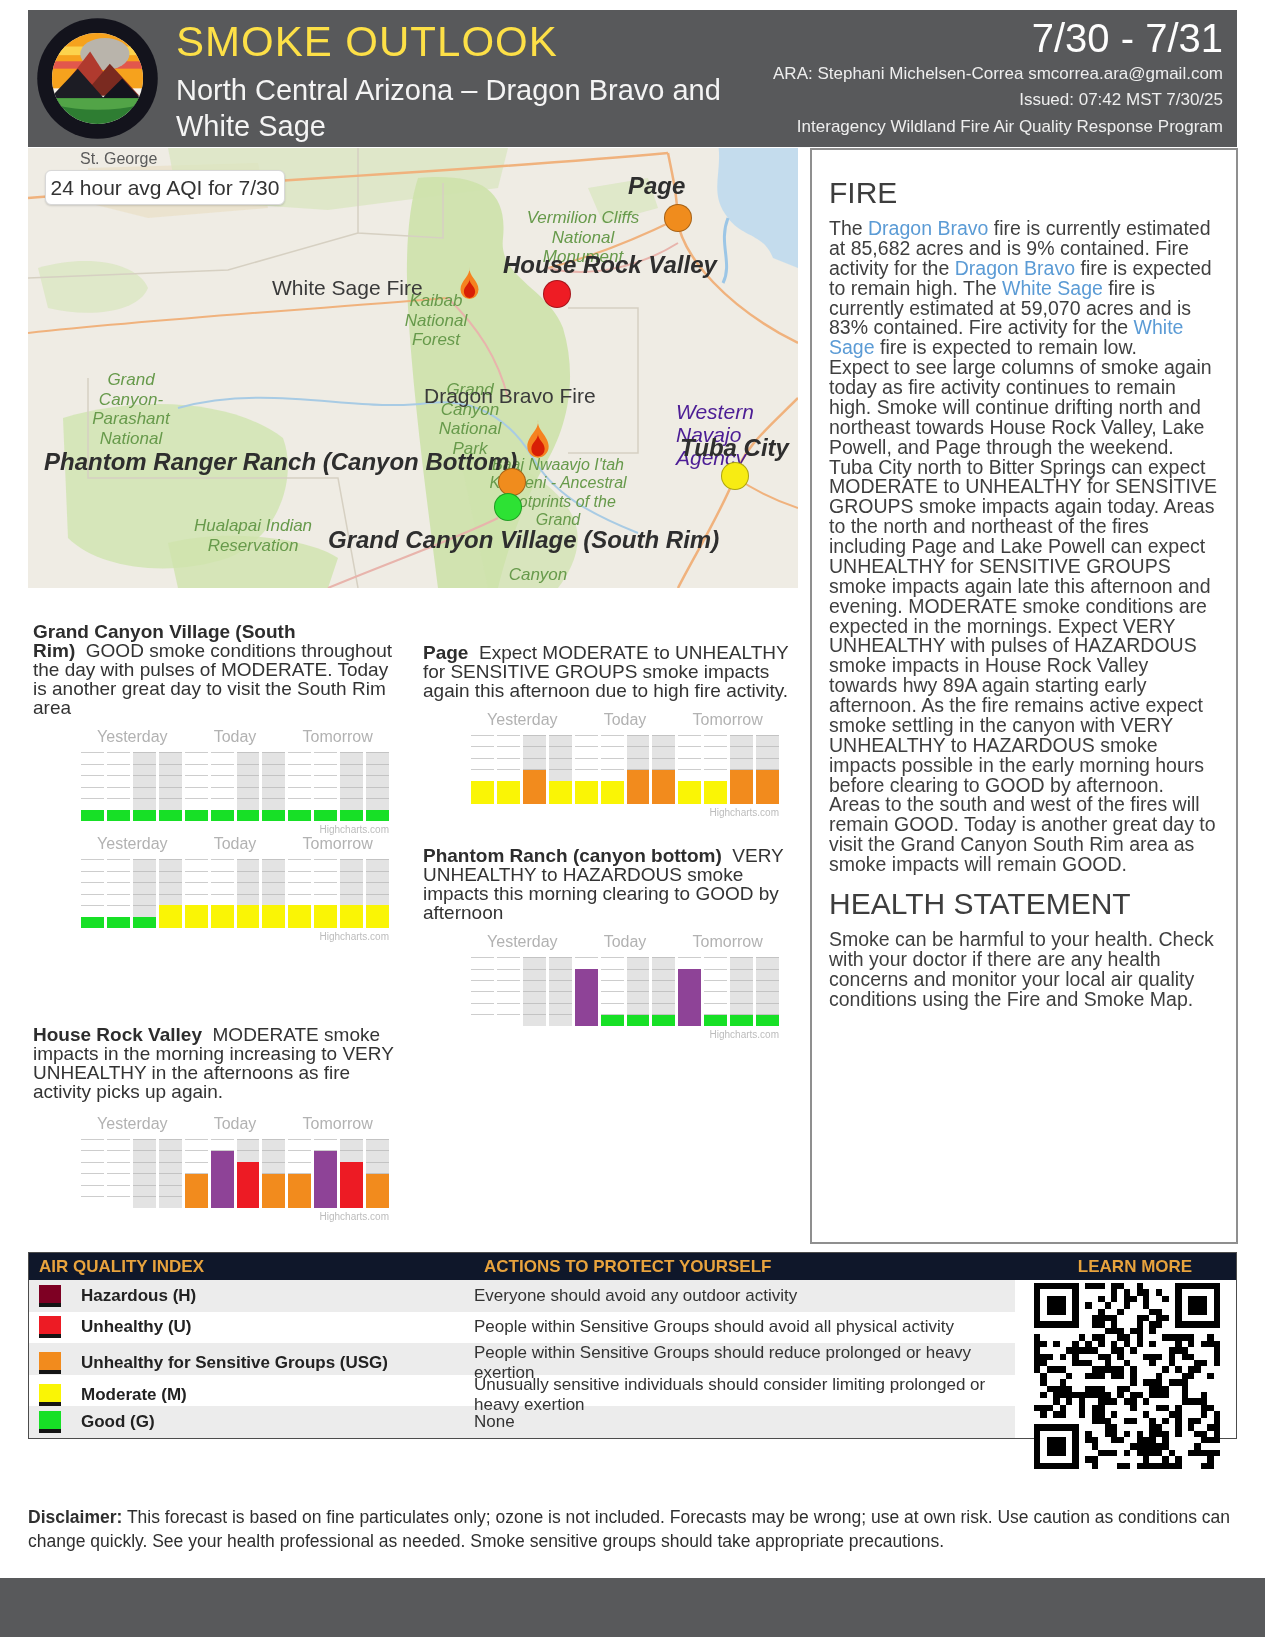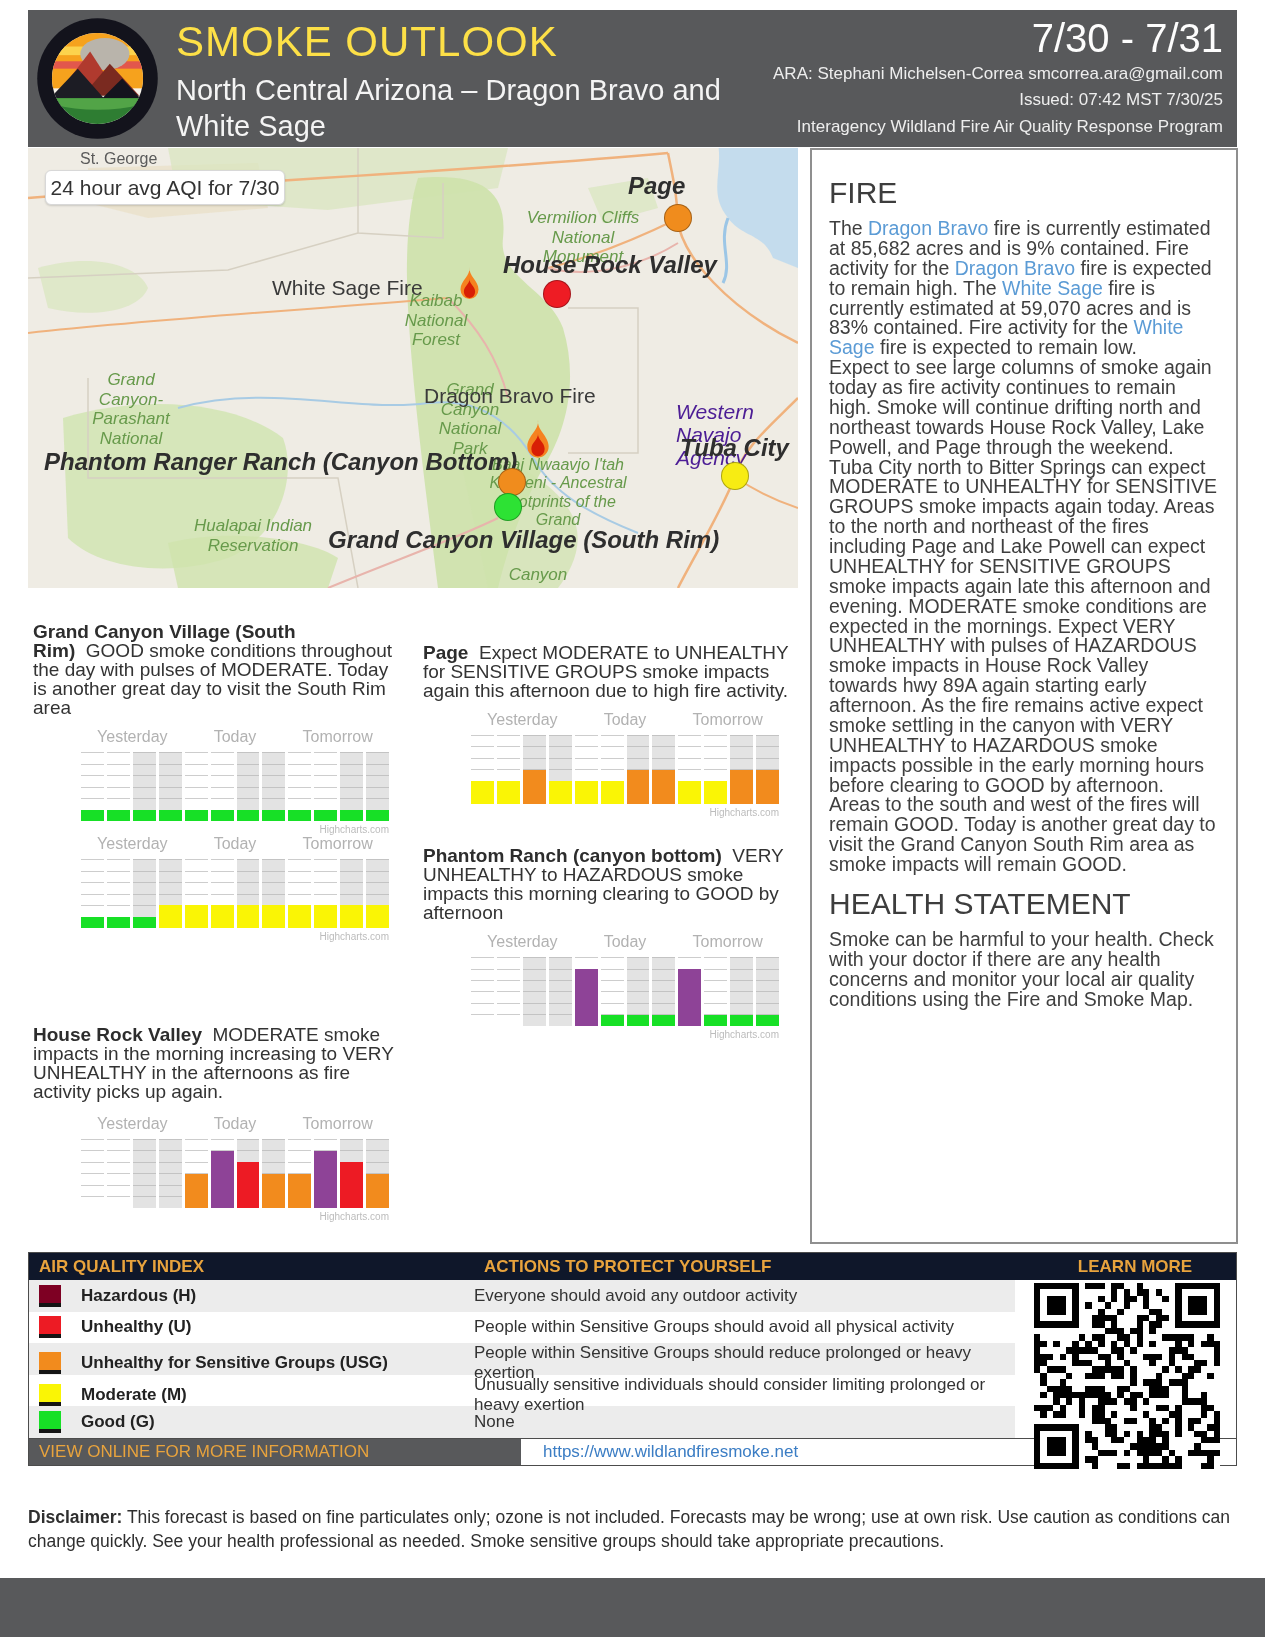--- a/index.html
+++ b/index.html
@@ -765,24 +765,18 @@
             <rect x="1" y="1" width="5" height="5" fill="#fff"></rect>
             <rect x="2" y="2" width="3" height="3" fill="#000"></rect>
             <rect x="22" y="0" width="7" height="7" fill="#000"></rect>
             <rect x="23" y="1" width="5" height="5" fill="#fff"></rect>
             <rect x="24" y="2" width="3" height="3" fill="#000"></rect>
             <rect x="0" y="22" width="7" height="7" fill="#000"></rect>
             <rect x="1" y="23" width="5" height="5" fill="#fff"></rect>
             <rect x="2" y="24" width="3" height="3" fill="#000"></rect>
           </svg></div>
     </div>
-    <div class="view-bar">
-      <div class="vb-left">VIEW ONLINE FOR MORE INFORMATION</div>
-      <div class="vb-right">
-          <a href="#">https://www.wildlandfiresmoke.net</a>
-        </div>
-    </div>
   </div>
 
   <p class="disclaimer"><b>Disclaimer:</b><span> This forecast is based on fine particulates only; ozone is not included. Forecasts may be wrong; use at own risk. Use caution as conditions can change quickly. See your health professional as needed. Smoke sensitive groups should take appropriate precautions.</span></p>
 
   <div class="footer-bar"></div>
 </div>
 
 </body></html>

